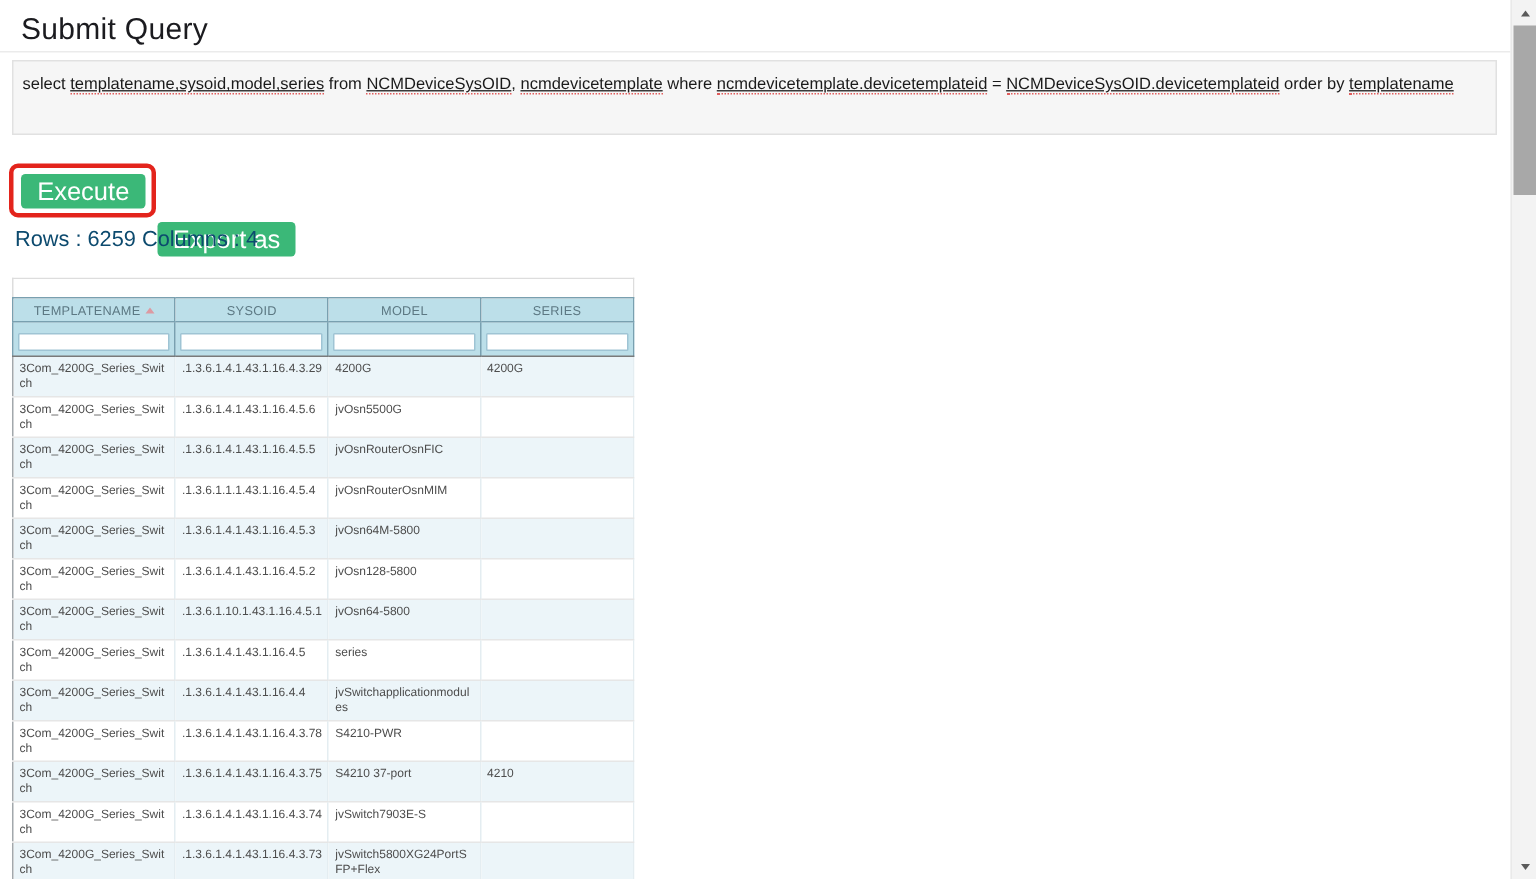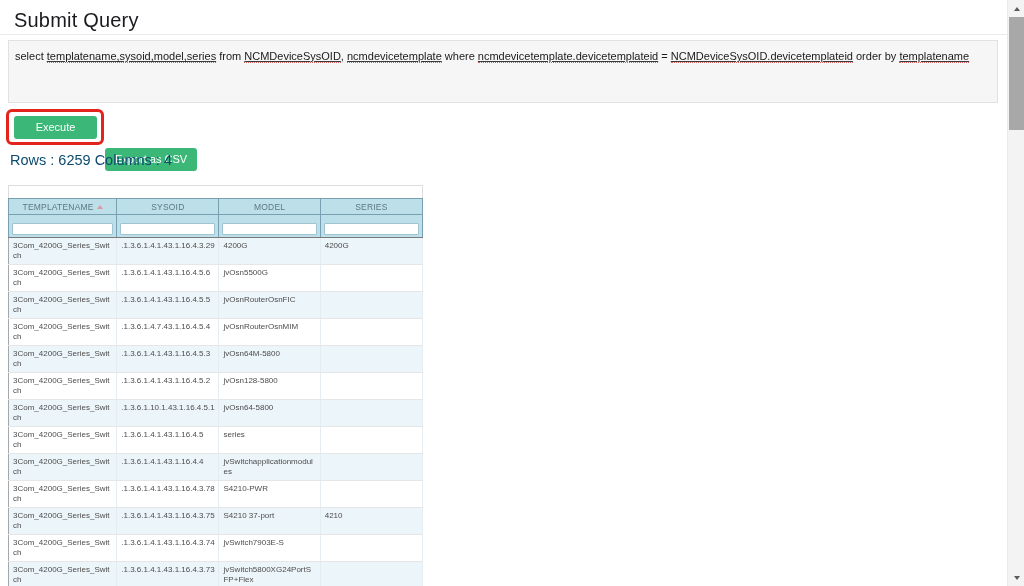--- a/index.html
+++ b/index.html
@@ -17,39 +17,39 @@
     font-size:20px; font-weight:400; color:#1b1b1f;
     letter-spacing:.2px;
   }
   .title-divider {
     position:absolute; left:0; top:34px; width:1007px; height:1px;
     background:#ebebeb;
   }
 
   
   .query-box {
-    position:absolute; left:8px; top:40px; width:990px; height:63px;
+    position:absolute; left:8px; top:40px; width:990px; height:50px;
     background:#f6f6f6; border:1px solid #e1e1e1;
     padding:8px 6px; font-size:11px; color:#1a1a1a;
     line-height:15px; white-space:nowrap; overflow:hidden;
   }
   .sql-tok { white-space:pre; }
   .sql-tok.u {
     text-decoration:underline;
     text-decoration-color:#3a3a3a;
     border-bottom:1px dotted #e05c5c;
     padding-bottom:0px;
   }
 
   
   .btn {
     position:absolute; top:116px; height:23px;
     background:#3bb878; color:#ffffff; border:none; border-radius:3px;
     font-family:"Liberation Sans", sans-serif;
-    font-size:11px; text-align:center; cursor:pointer; line-height:23px;
+    font-size:17px; text-align:center; cursor:pointer; line-height:23px;
     padding:0;
   }
   .btn-execute { left:14px; width:83px; }
   .btn-export  { left:105px; width:92px;margin-top:32px; }
   .annotation-box {
     position:absolute; left:6px; top:109px; width:98px; height:36px;
     border:3px solid #e3241c; border-radius:6px;
     pointer-events:none;
   }
 
@@ -169,21 +169,21 @@
           <td class="cell"></td>
         </tr>
         <tr>
           <td class="cell">3Com_4200G_Series_Switch</td>
           <td class="cell nowrap">.1.3.6.1.4.1.43.1.16.4.5.5</td>
           <td class="cell">jvOsnRouterOsnFIC</td>
           <td class="cell"></td>
         </tr>
         <tr>
           <td class="cell">3Com_4200G_Series_Switch</td>
-          <td class="cell nowrap">.1.3.6.1.4.7.43.1.16.4.5.4</td>
+          <td class="cell nowrap">.1.3.6.1.1.1.43.1.16.4.5.4</td>
           <td class="cell">jvOsnRouterOsnMIM</td>
           <td class="cell"></td>
         </tr>
         <tr>
           <td class="cell">3Com_4200G_Series_Switch</td>
           <td class="cell nowrap">.1.3.6.1.4.1.43.1.16.4.5.3</td>
           <td class="cell">jvOsn64M-5800</td>
           <td class="cell"></td>
         </tr>
         <tr>

